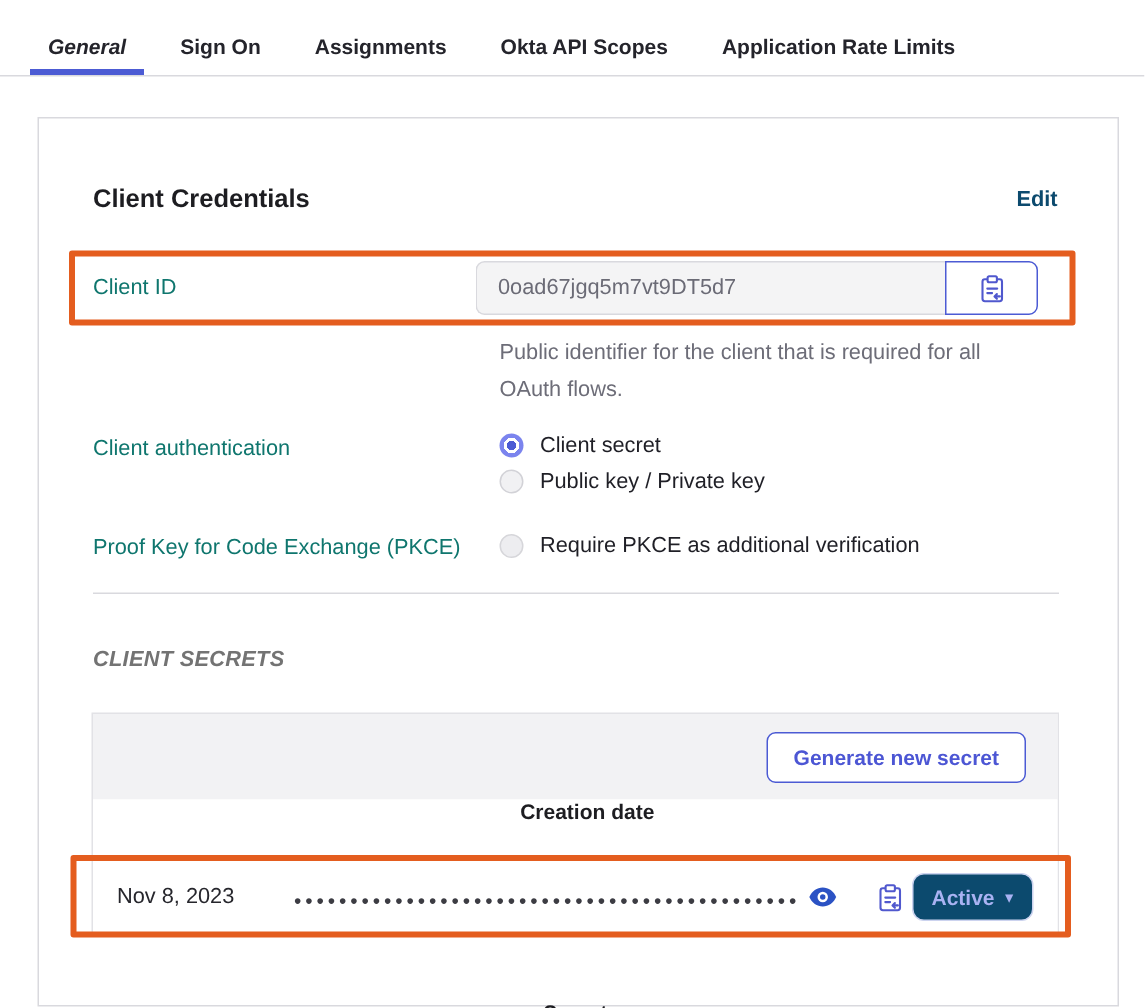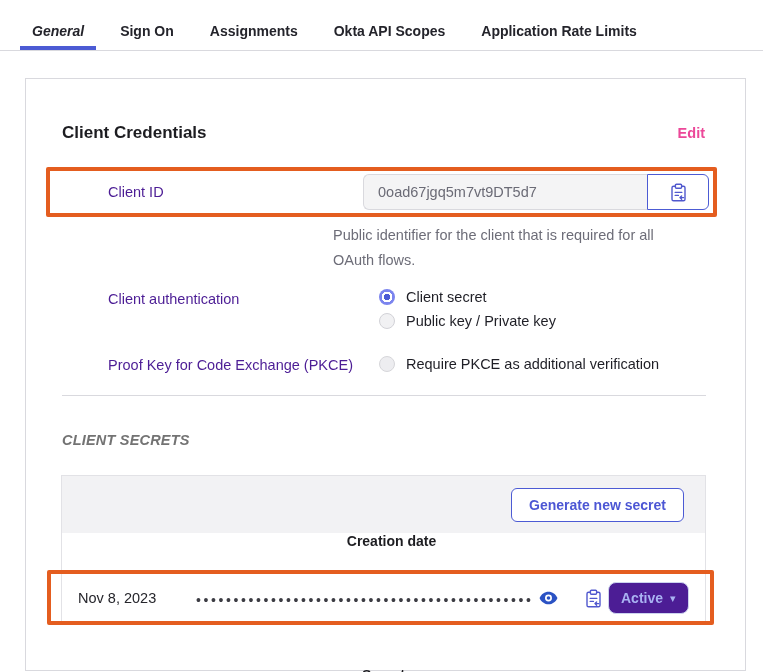--- a/index.html
+++ b/index.html
@@ -9,26 +9,26 @@
   
   .tabbar { display:flex; gap:12px; padding:14px 0 0 20px; border-bottom:1px solid #d9d9de; }
   .tab { padding:9px 12px 11px; font-size:14px; font-weight:bold; color:#24242b; cursor:pointer; white-space:nowrap; }
   .tab.active { padding-bottom:7px; border-bottom:4px solid #4c5bd4;font-style:italic; }
 
   
   .card { margin:27px 17px 0 25px; height:593px; background:#fff; border:1px solid #d9d9de; position:relative; }
 
   .cc-header { display:flex; justify-content:space-between; align-items:center; margin:44px 40px 0 36px; }
   .cc-header h2 { font-size:17px; font-weight:bold; color:#1d1d21; }
-  .edit { font-size:14.5px; font-weight:bold; color:#ec4899; cursor:pointer; text-decoration:none; }
+  .edit { font-size:14.5px; font-weight:bold; color:#0c4a6e; cursor:pointer; text-decoration:none; }
 
   
   .hl-box { margin:24px 28px 0 20px; border:4px solid #e45d1f; border-radius:2px; padding:3px 4px 3px 12px; }
   .form-row { display:flex; align-items:center; }
-  .form-label { flex:0 0 255px; font-size:14.5px; color:#4c1d95;margin-left:46px; }
+  .form-label { flex:0 0 255px; font-size:14.5px; color:#0f766e; }
   .input-group { display:flex; height:36px; width:375px; }
   .input-group input { flex:1; min-width:0; background:#f4f4f5; border:1px solid #d9d9de; border-right:none;
       border-radius:6px 0 0 6px; padding:0 14px; font-size:14.5px; color:#6b6b76;
       font-family:"Liberation Sans","DejaVu Sans",sans-serif; }
   .copy-btn { width:62px; background:#fff; border:1px solid #4c5bd4; border-radius:0 6px 6px 0;
       display:flex; align-items:center; justify-content:center; cursor:pointer; }
 
   .help { margin:6px 40px 0 307px; width:360px; font-size:14.5px; line-height:25px; color:#6d6d78; }
 
   .flow-row { display:flex; margin:16px 40px 0 36px; }
@@ -57,21 +57,21 @@
   .c-date { flex:0 0 134px; padding-left:16px; }
   .c-secret { flex:1; display:flex; align-items:center; }
   .c-status { flex:0 0 97px; }
   .trow { display:flex; align-items:center; height:50px; position:relative; font-size:14.5px; color:#26262c; background:#fff; }
   .hl-overlay { position:absolute; left:-15px; right:-9px; top:-3px; bottom:-2px;
       border:4px solid #e45d1f; border-radius:2px; pointer-events:none; z-index:2; }
   .dots { font-size:14px; letter-spacing:2.6px; color:#3c3c43; line-height:1; padding-top:4px; }
   .icon-btn { display:inline-flex; align-items:center; justify-content:center; cursor:pointer; background:none; border:none; }
   .eye-wrap { margin-left:5px; }
   .clip-wrap { margin-left:27px; }
-  .status-btn { display:inline-flex; align-items:center; gap:7px; padding:7px 12px; background:#4c1d95;
+  .status-btn { display:inline-flex; align-items:center; gap:7px; padding:7px 12px; background:#0c4a6e;
       border:1px solid #ccd3ef; border-radius:8px; color:#a9b2f2; font-weight:bold; font-size:14px;
       cursor:pointer; font-family:"Liberation Sans","DejaVu Sans",sans-serif; }
   .status-btn .caret { font-size:11px; }
 </style>
 </head>
 <body>
 
 <nav class="tabbar">
   <div class="tab active">General</div>
   <div class="tab">Sign On</div>

